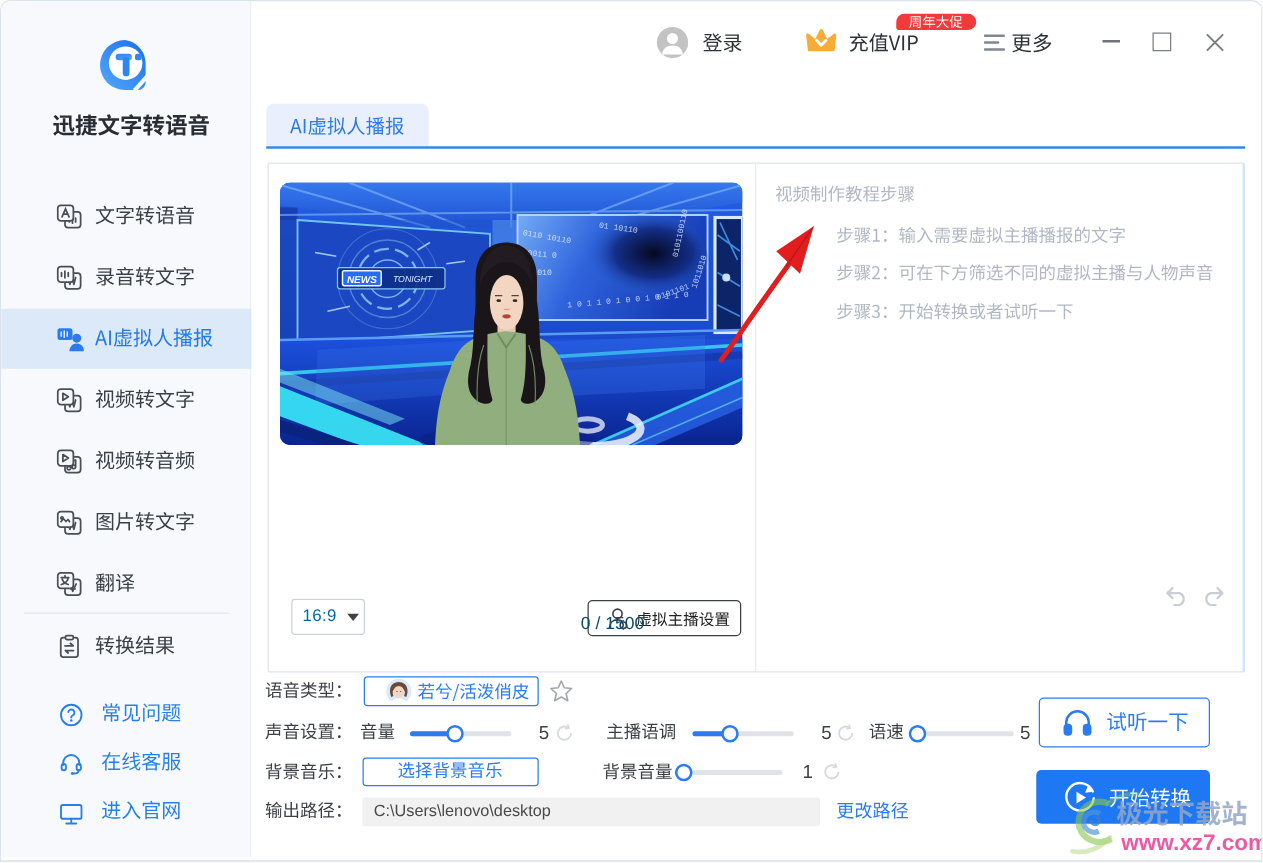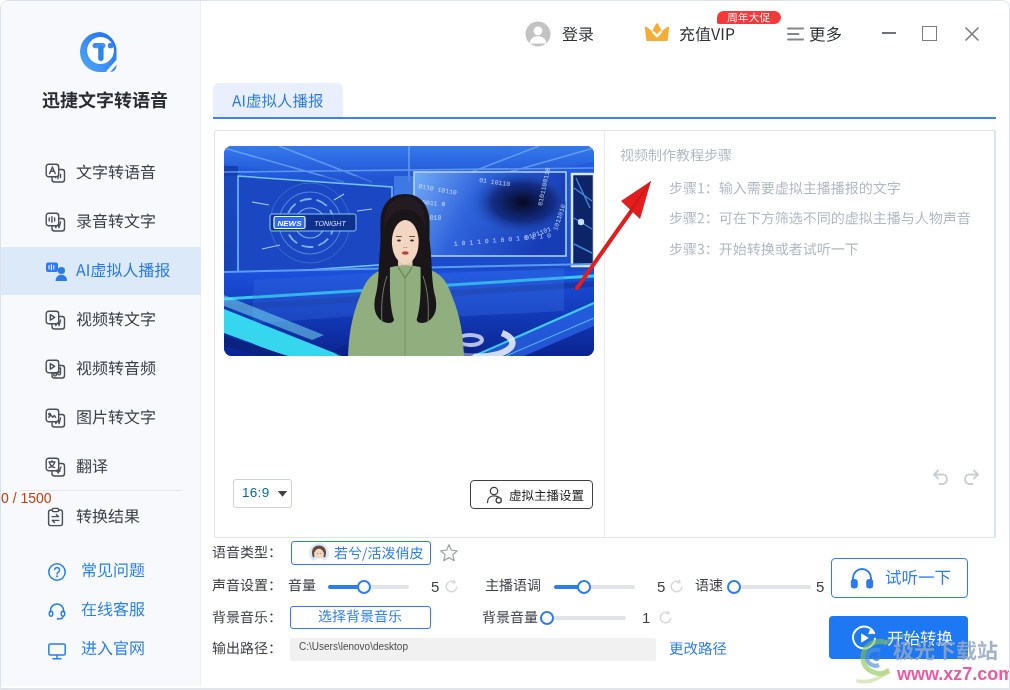--- a/index.html
+++ b/index.html
@@ -487,21 +487,21 @@
       </g>
     </svg>
 <svg class="abs" style="left:931px;top:468px" width="48" height="16" viewBox="0 0 48 16">
 <g fill="none" stroke="#c9cdd4" stroke-width="1.8" stroke-linecap="round" stroke-linejoin="round">
 <path d="M2.5,5.5 h9 a5,5 0 0,1 0,9.5 h-4"></path>
         <path d="M6,1.5 L2,5.5 L6,9.5"></path>
 <path d="M45.5,5.5 h-9 a5,5 0 0,0 0,9.5 h4"></path>
         <path d="M42,1.5 L46,5.5 L42,9.5"></path>
 </g>
     </svg>
-<div class="abs" style="left:0px;top:489px;width:978px;text-align:left;font-size:14px;color:#c2410c">0 / 1500</div>
+<div class="abs" style="left:0px;top:489px;width:978px;text-align:center;font-size:14px;color:#0c4a6e">0 / 1500</div>
 <svg class="abs" style="left:565px;top:175px" width="95" height="122" viewBox="0 0 95 122">
 <path d="M11,112 C28,88 50,56 69,30" fill="none" stroke="#e11d1d" stroke-width="4" stroke-linecap="round"></path>
 <polygon points="85,5 55,25 74,43" fill="#e11d1d"></polygon>
 <path d="M85,5 L63,37" stroke="#8c1212" stroke-width="1" opacity="0.5"></path>
 </svg>
 <svg width="71" height="18" style="position:absolute;left:211.0px;top:544.0px;overflow:visible;">
       <g fill="#3c4046">
         <use href="#q10" transform="translate(0.0,12.3) scale(0.0140,-0.0140)"></use>
         <use href="#q11" transform="translate(14.0,12.3) scale(0.0140,-0.0140)"></use>
         <use href="#q86" transform="translate(28.0,12.3) scale(0.0140,-0.0140)"></use>
@@ -619,21 +619,21 @@
     </svg>
 <div class="abs" style="left:539px;top:615.0px;width:86px;height:4px;border-radius:2px;background:#e0e3e8"></div>
     <div class="abs" style="left:539px;top:615.0px;width:7px;height:4px;border-radius:2px;background:#2b7cf0"></div>
     <div class="abs" style="left:538.6px;top:609.6px;width:10px;height:10px;border-radius:50%;background:#fff;border:2.4px solid #2b7cf0;box-sizing:content-box"></div>
 <div class="abs" style="left:641px;top:608px;font-size:15px;color:#3c4046">1</div>
 <svg class="abs" style="left:657px;top:609px" width="15" height="15" viewBox="0 0 15 15">
       <path d="M12.8,7.5 a5.3,5.3 0 1,1 -2.1,-4.2" fill="none" stroke="#d6dade" stroke-width="1.5"></path>
       <path d="M10.2,0.6 l0.9,2.9 -3,0.7" fill="none" stroke="#d6dade" stroke-width="1.3"></path>
     </svg>
 <div class="abs" style="left:289px;top:637px;width:366px;height:23px;background:#f1f1f2;border-radius:2px"></div>
-<div class="abs" style="left:298px;top:640px;font-size:10px;color:#4a4a4a">C:\Users\lenovo\desktop</div>
+<div class="abs" style="left:298px;top:640px;font-size:13px;color:#4a4a4a">C:\Users\lenovo\desktop</div>
 <svg width="59" height="19" style="position:absolute;left:667.5px;top:640.0px;overflow:visible;">
       <g fill="#2b7cf0">
         <use href="#q50" transform="translate(0.0,12.8) scale(0.0145,-0.0145)"></use>
         <use href="#q105" transform="translate(14.5,12.8) scale(0.0145,-0.0145)"></use>
         <use href="#q92" transform="translate(29.0,12.8) scale(0.0145,-0.0145)"></use>
         <use href="#q93" transform="translate(43.5,12.8) scale(0.0145,-0.0145)"></use>
       </g>
     </svg>
 <div class="abs" style="left:830px;top:557px;width:137px;height:40px;border:1.5px solid #2b7cf0;border-radius:4px;box-sizing:border-box;background:#fff"></div>
 <svg class="abs" style="left:849px;top:566px" width="24" height="23" viewBox="0 0 24 23">

